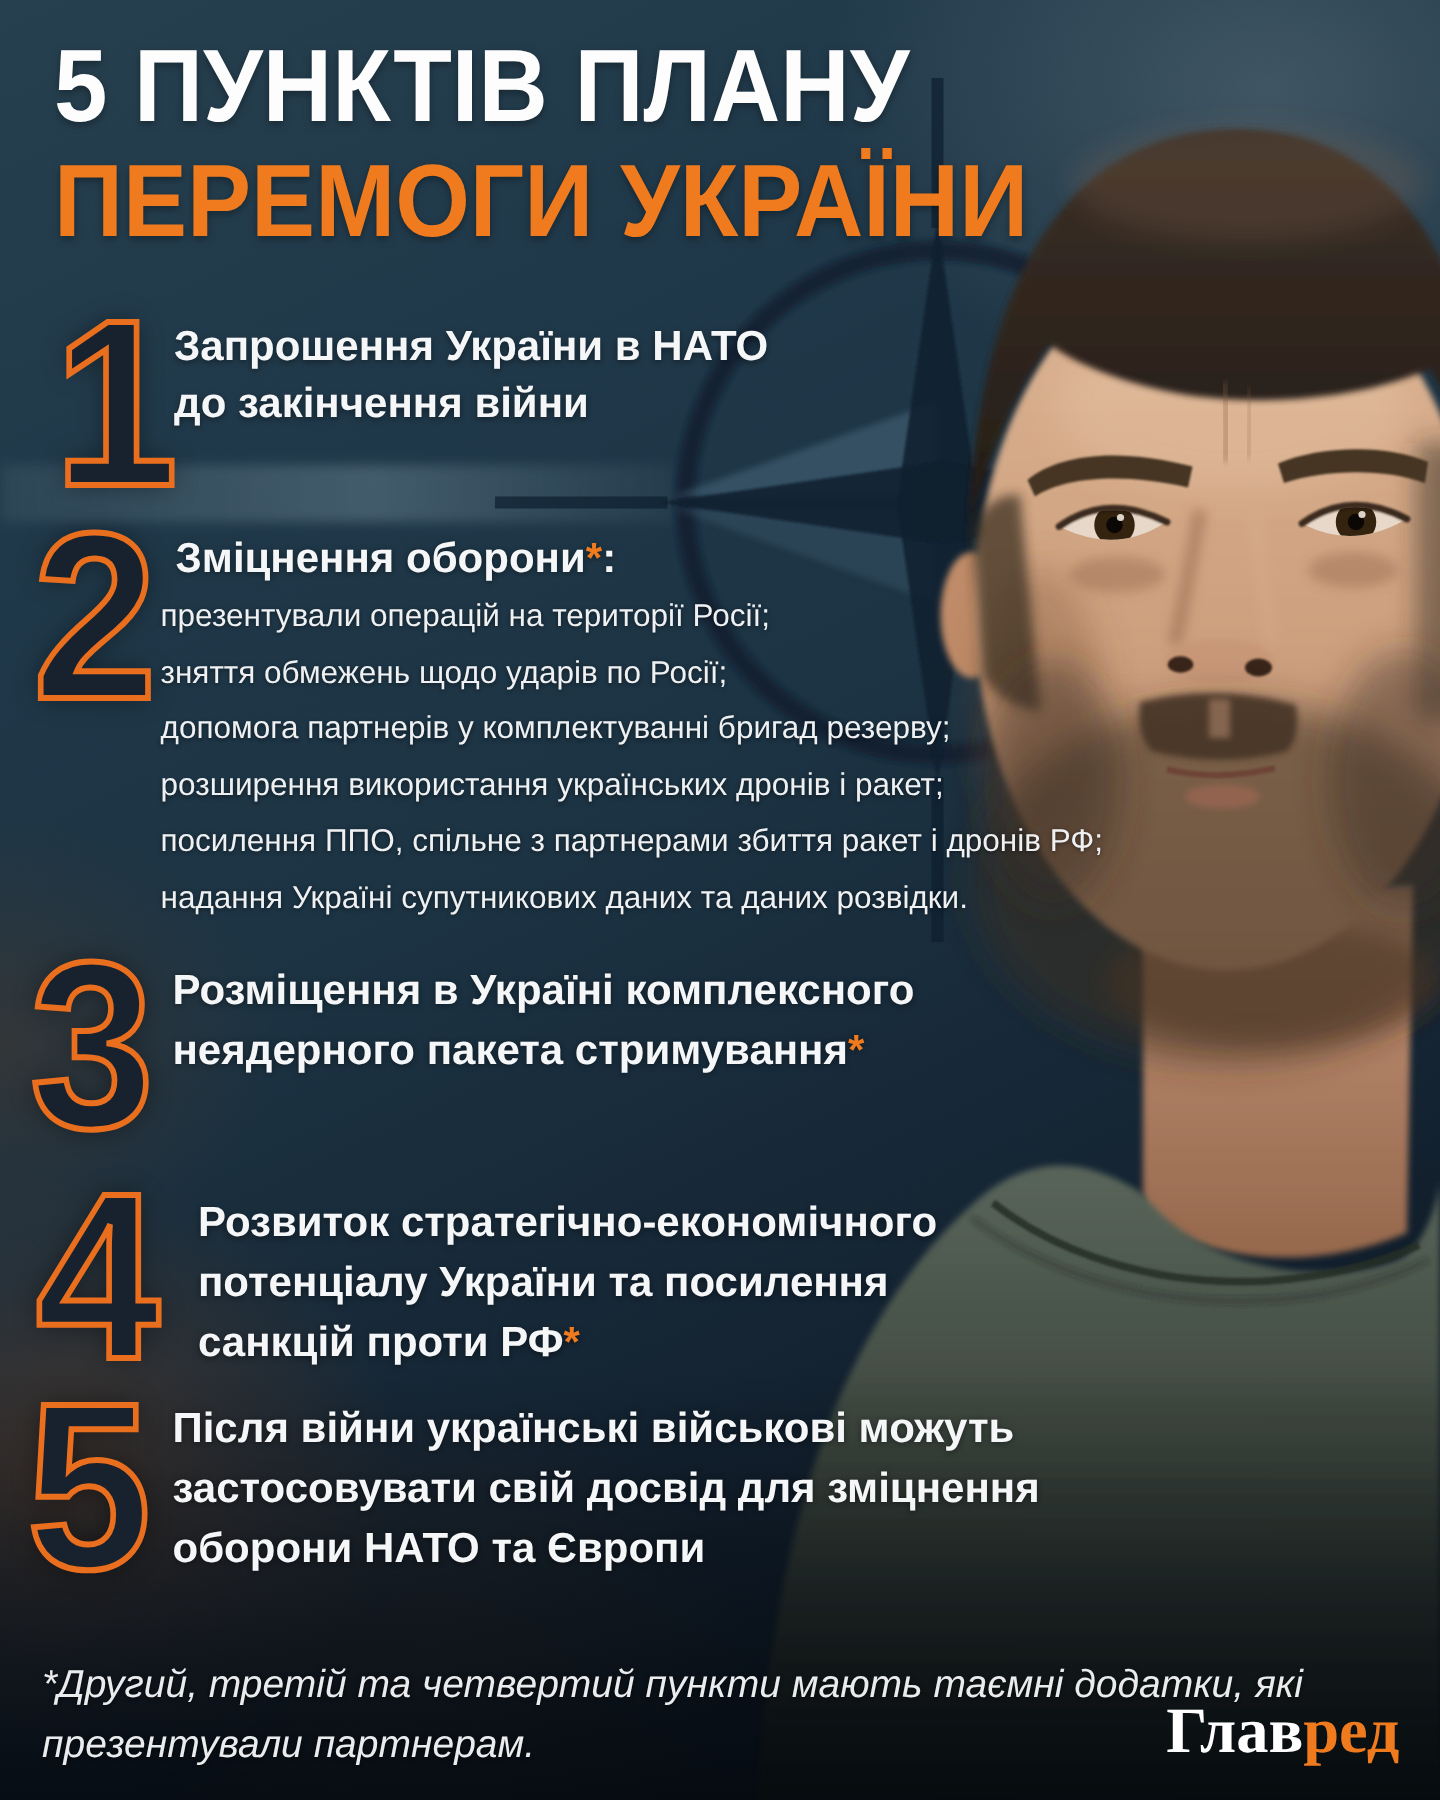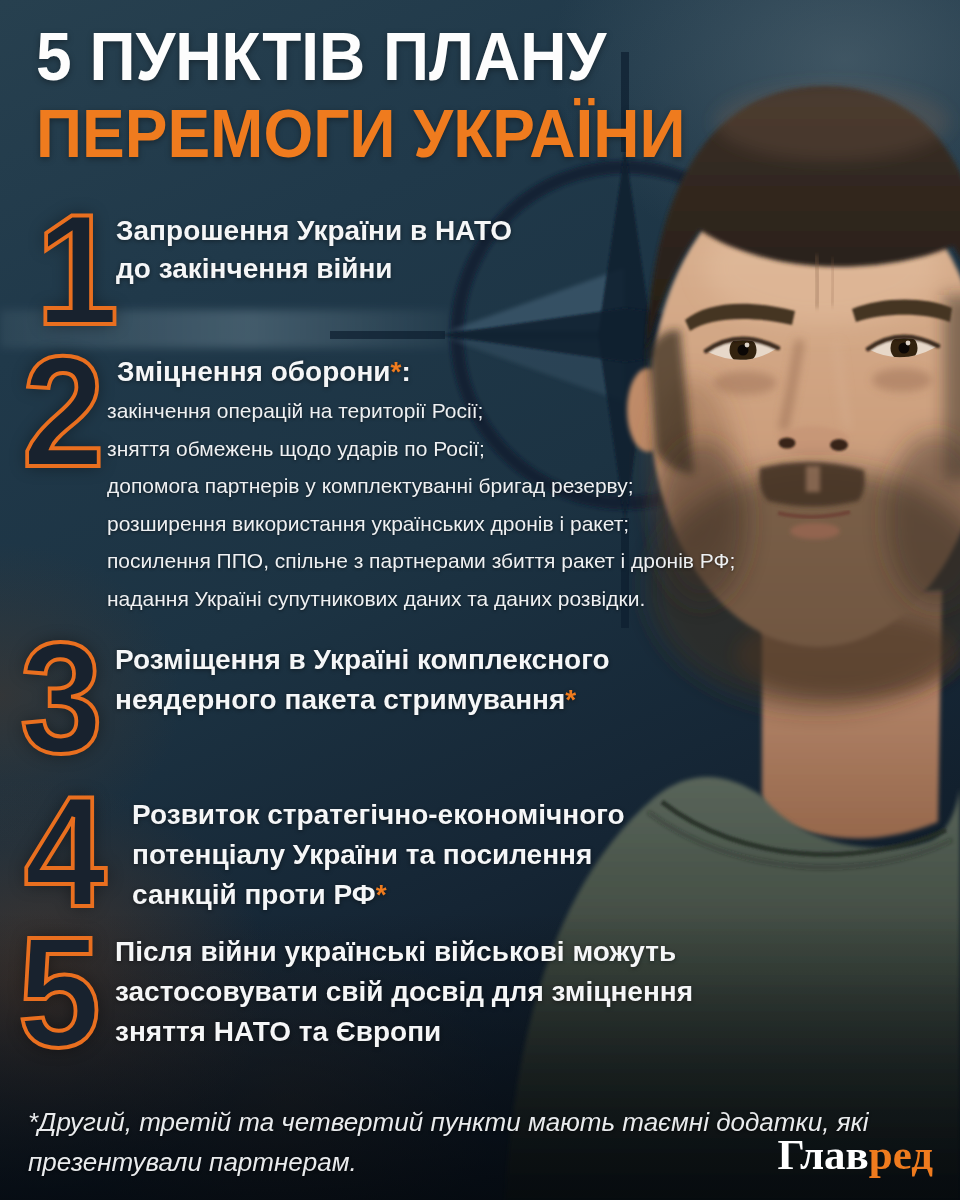--- a/index.html
+++ b/index.html
@@ -184,21 +184,21 @@
     <div class="abs itxt" style="left:106px;top:212px;line-height:38px;">
       <div>Запрошення України в НАТО</div>
       <div>до закінчення війни</div>
     </div>
 
     <div class="abs num" style="left:22px;top:332px;">2</div>
     <div class="abs itxt" style="left:107px;top:352px;">
       <span>Зміцнення оборони</span><span class="star">*</span><span>:</span>
     </div>
     <div class="abs subs" style="left:107px;top:392px;">
-      <div>закінчення операцій на території Росії;</div>
+      <div>презентували операцій на території Росії;</div>
       <div>зняття обмежень щодо ударів по Росії;</div>
       <div>допомога партнерів у комплектуванні бригад резерву;</div>
       <div>розширення використання українських дронів і ракет;</div>
       <div>посилення ППО, спільне з партнерами збиття ракет і дронів РФ;</div>
       <div>надання Україні супутникових даних та даних розвідки.</div>
     </div>
 
     <div class="abs num" style="left:20px;top:618px;">3</div>
     <div class="abs itxt" style="left:105px;top:640px;">
       <div>Розміщення в Україні комплексного</div>
@@ -209,21 +209,21 @@
     <div class="abs itxt" style="left:122px;top:795px;">
       <div>Розвиток стратегічно-економічного</div>
       <div>потенціалу України та посилення</div>
       <div><span>санкцій проти РФ</span><span class="star">*</span></div>
     </div>
 
     <div class="abs num" style="left:18px;top:912px;">5</div>
     <div class="abs itxt" style="left:105px;top:932px;">
       <div>Після війни українські військові можуть</div>
       <div>застосовувати свій досвід для зміцнення</div>
-      <div>зняття НАТО та Європи</div>
+      <div>оборони НАТО та Європи</div>
     </div>
 
     <div class="abs footnote">
       <div>*Другий, третій та четвертий пункти мають таємні додатки, які</div>
       <div>презентували партнерам.</div>
     </div>
 
     <div class="abs logo">
       <span>Глав</span><span class="orange">ред</span>
     </div>

